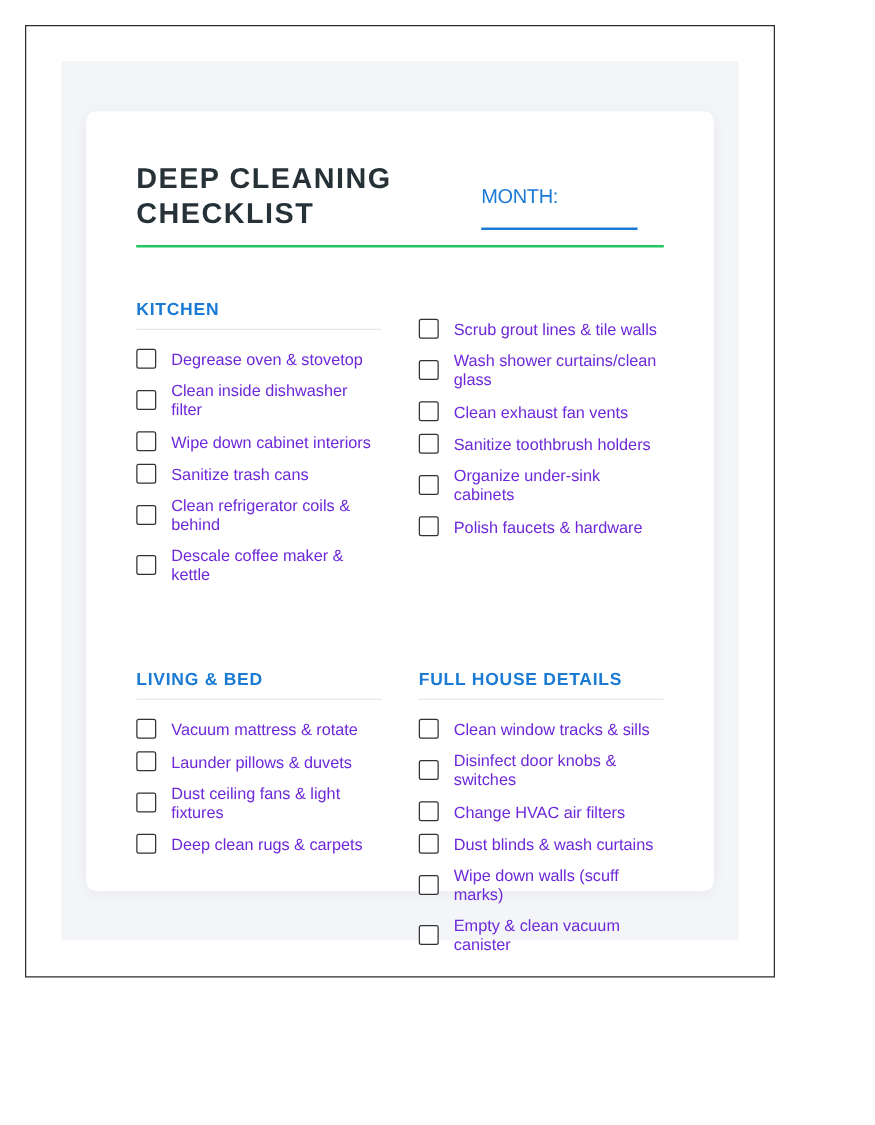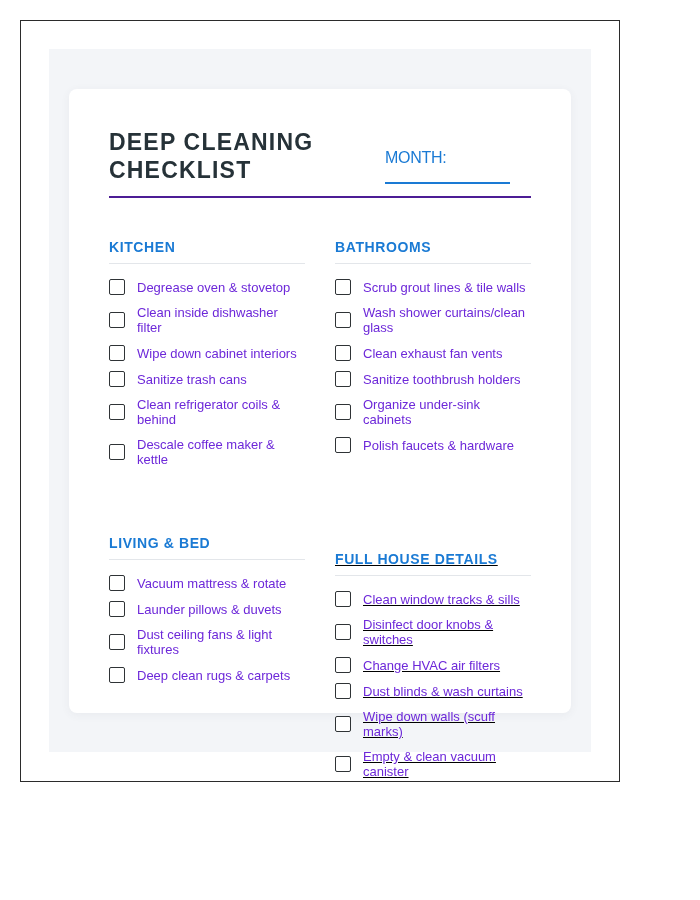--- a/index.html
+++ b/index.html
@@ -1,30 +1,30 @@
 <!DOCTYPE html>
 <html><head>
   <meta charset="utf-8">
   <style>
     html, body { margin: 0; padding: 0; background: #ffffff; }
     body { width: 700px; height: 900px; position: relative; overflow: hidden; font-family: "Liberation Sans", sans-serif; }
     .frame { position: absolute; left: 20px; top: 20px; width: 598px; height: 760px; border: 1px solid #2b2b2b; background: #ffffff; }
     .bg-panel { position: absolute; left: 49px; top: 49px; width: 542px; height: 703px; background: #f3f5f8; }
     .card { position: absolute; left: 69px; top: 89px; width: 502px; height: 624px; background: #ffffff; border-radius: 8px; box-shadow: 0 2px 10px rgba(60,70,90,0.06); }
     .content { position: absolute; left: 109px; top: 127px; width: 422px; }
-    .header { position: relative; height: 69px; border-bottom: 2px solid #4c1d95; }
+    .header { position: relative; height: 69px; border-bottom: 2px solid #22c55e; }
     .title { position: absolute; left: 0; top: 1px; margin: 0; font-size: 23px; line-height: 28px; font-weight: 700; letter-spacing: 1.2px; color: #263238; }
     .month { position: absolute; left: 276px; top: 22px; width: 125px; height: 33px; border-bottom: 2px solid #1a7ad4; }
     .month-label { font-size: 16px; font-weight: 400; color: #1a7ad4; letter-spacing: -0.3px; line-height: 18px; }
     .grid { position: absolute; left: 0; top: 113px; width: 422px; }
     .section { position: absolute; width: 196px; }
     .s-kitchen { left: 0; top: 0; }
     .s-bath { left: 226px; top: 0; }
     .s-living { left: 0; top: 296px; }
-    .s-full { left: 226px; top: 312px; text-decoration: underline; }
+    .s-full { left: 226px; top: 296px; }
     .section-title { margin: 0; font-size: 14px; font-weight: 700; color: #1a7ad4; letter-spacing: 0.6px; line-height: 14px; padding-bottom: 9px; border-bottom: 1px solid #e3e6ea; }
     .items { list-style: none; margin: 0; padding: 0; margin-top: 15px; }
     .item { display: flex; align-items: center; margin-bottom: 10px; min-height: 16px; }
     .cb { flex: 0 0 auto; width: 14px; height: 14px; border: 1.5px solid #2f3336; border-radius: 2px; box-sizing: content-box; background: #ffffff; margin-right: 12px; }
     .label { font-size: 13px; line-height: 15px; color: #6d28d9; }
   </style>
 </head>
 <body>
 
 <div class="frame"></div>
@@ -69,21 +69,20 @@
             <span class="label">Clean refrigerator coils &amp; behind</span>
           </li>
         <li class="item">
             <span class="cb"></span>
             <span class="label">Descale coffee maker &amp; kettle</span>
           </li>
       </ul>
     </div>
 
     <div class="section s-bath">
-      <h2 class="section-title">BATHROOMS</h2>
       <ul class="items">
         <li class="item">
             <span class="cb"></span>
             <span class="label">Scrub grout lines &amp; tile walls</span>
           </li>
         <li class="item">
             <span class="cb"></span>
             <span class="label">Wash shower curtains/clean glass</span>
           </li>
         <li class="item">

